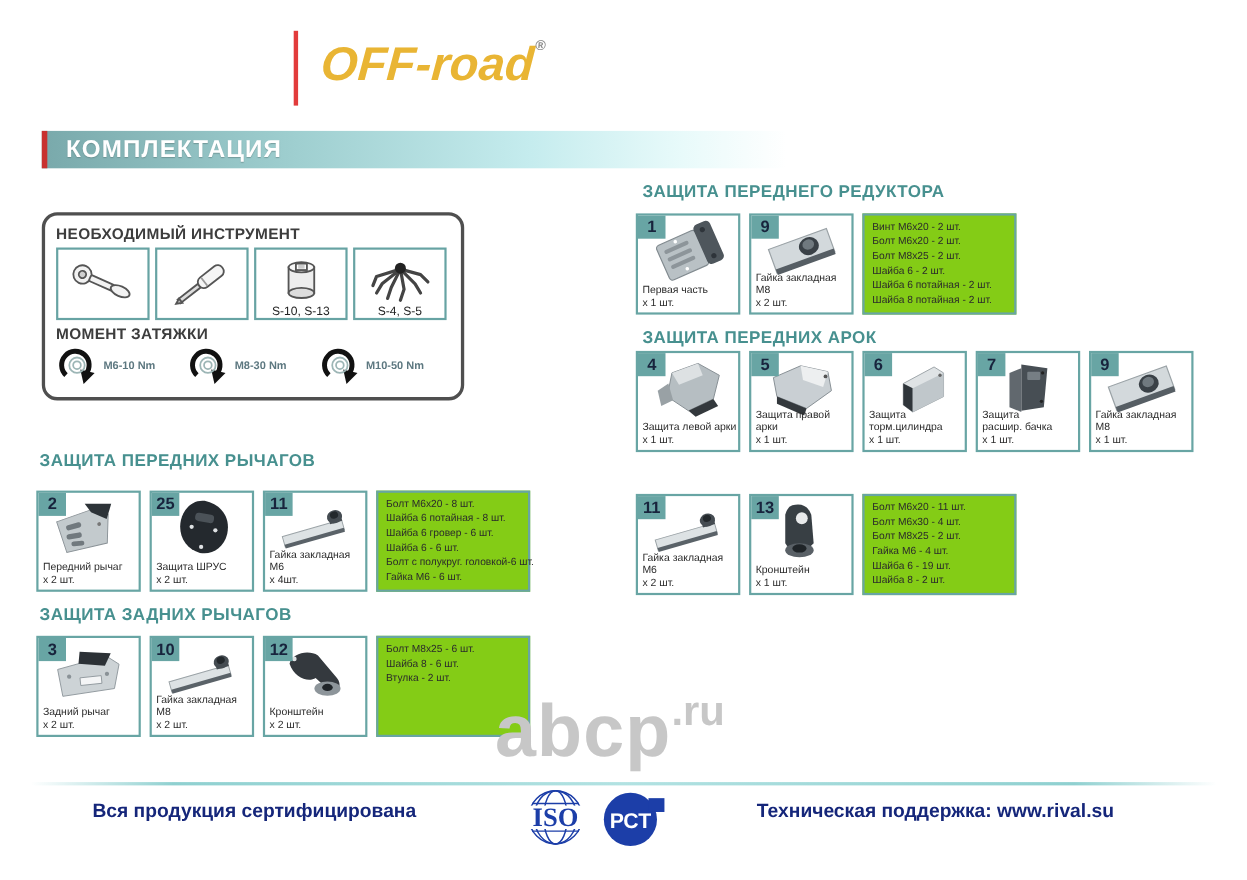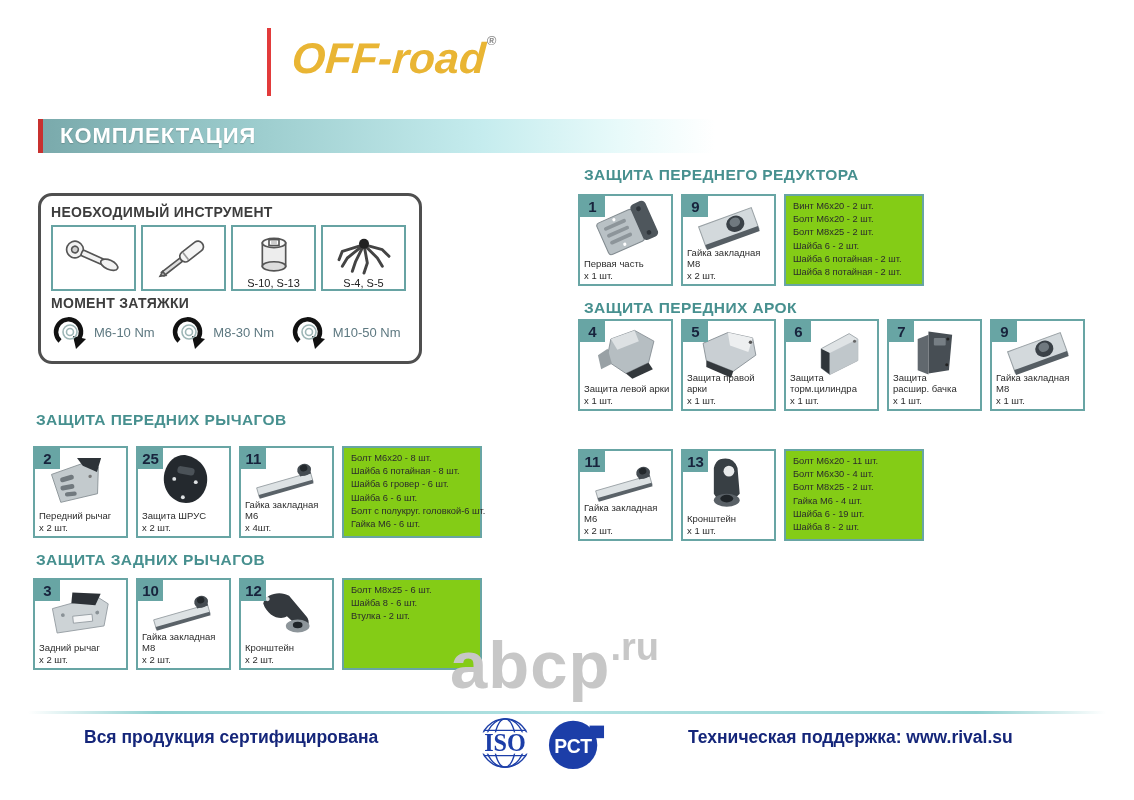--- a/index.html
+++ b/index.html
@@ -30,21 +30,21 @@
   .tools-title{font-size:14px;font-weight:bold;color:#3d3d3d;letter-spacing:.3px;}
   .tools-row{display:flex;gap:5px;margin-top:5px;}
   .tool-cell{width:85px;height:66px;border:2.5px solid #67a3a3;box-sizing:border-box;position:relative;
     display:flex;align-items:center;justify-content:center;background:#fff;}
   .tool-svg{width:76px;height:50px;}
   .tool-label{position:absolute;bottom:0;left:0;width:100%;text-align:center;font-size:11px;color:#222;}
   .torque-title{margin-top:4px;font-size:14px;font-weight:bold;color:#3d3d3d;letter-spacing:.3px;}
   .torque-row{display:flex;margin-top:3px;align-items:center;}
   .torque-item{display:flex;align-items:center;gap:3px;width:122px;}
   .torque-svg{width:40px;height:36px;flex:0 0 auto;}
-  .torque-label{font-size:13px;font-weight:normal;color:#5d7880;}
+  .torque-label{font-size:10px;font-weight:bold;color:#5d7880;}
 
   
   .sec-title{position:absolute;font-size:15.5px;font-weight:bold;color:#47908f;letter-spacing:.4px;}
   .item-row{position:absolute;display:flex;gap:8px;align-items:flex-start;}
   .item-box{width:95px;height:92px;border:2.5px solid #68a5a4;box-sizing:border-box;position:relative;background:#fff;}
   .badge{position:absolute;top:0;left:0;min-width:19px;height:21px;background:#68a5a4;color:#18243d;
     font-weight:bold;font-size:15px;line-height:21px;text-align:center;padding:0 3px;}
   .part-svg{position:absolute;left:9px;top:4px;width:76px;height:56px;}
   .cap{position:absolute;left:4px;bottom:3px;font-size:9.5px;line-height:1.2;color:#2b2b2b;}
   .parts-box{width:140px;min-height:92px;border:2.5px solid #68a5a4;box-sizing:border-box;

